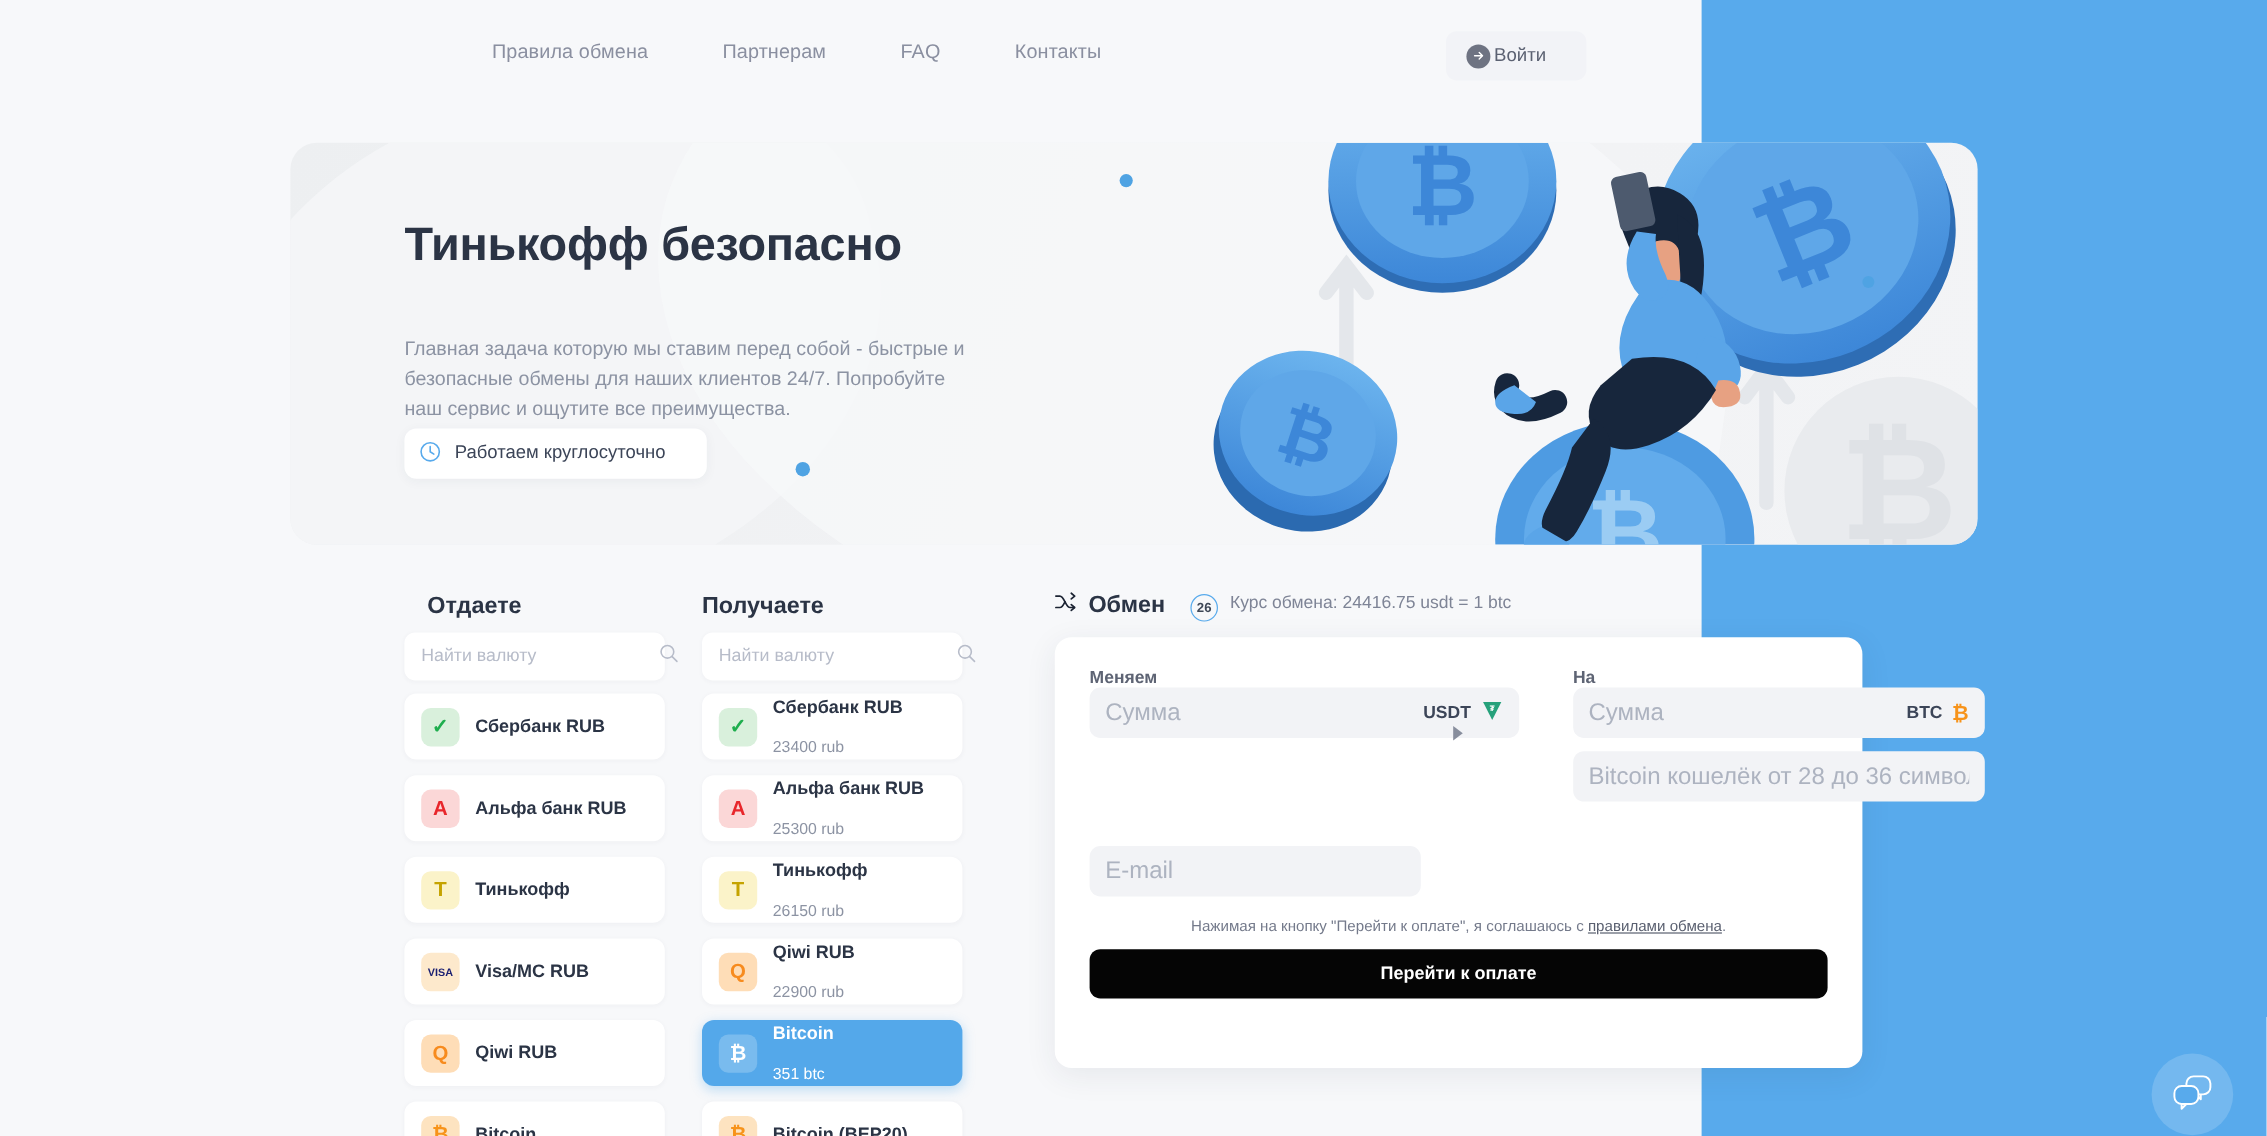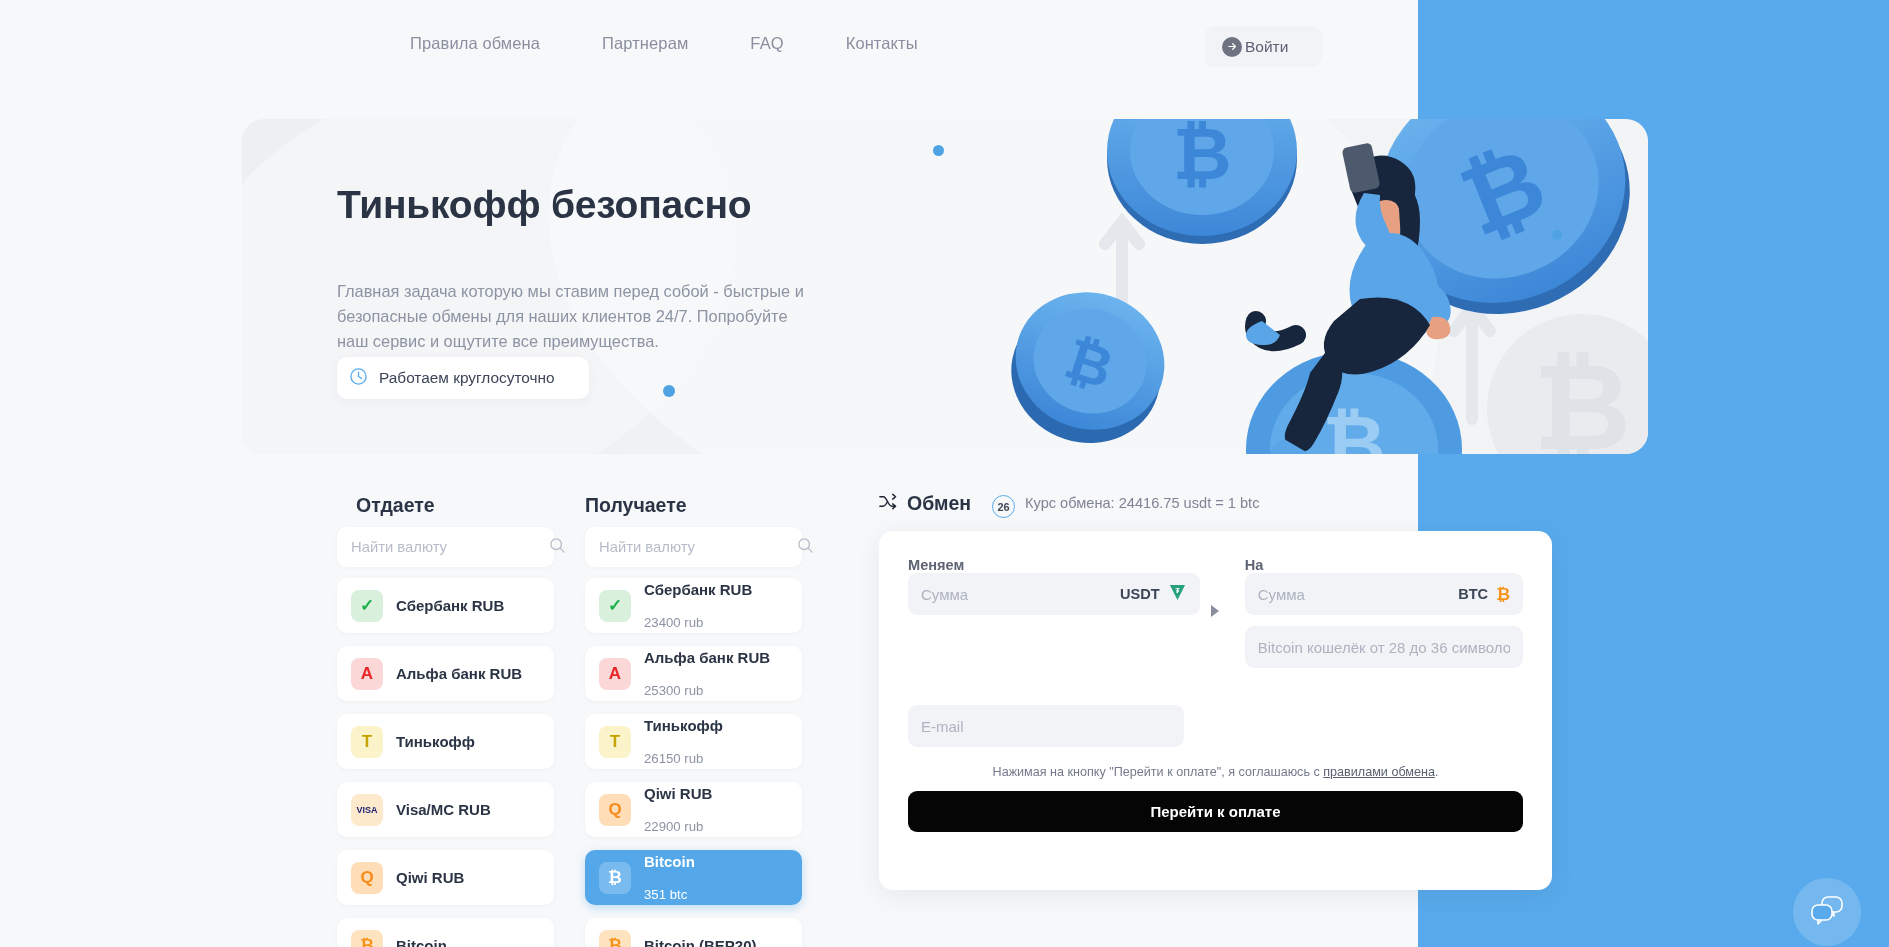--- a/index.html
+++ b/index.html
@@ -156,21 +156,21 @@
   }
   .form-cols { display:flex; gap: 45px; }
   .col { flex: 1; }
   .flabel { font-size: 14.6px; font-weight:700; color: #5E6474; }
   .finput {
     height: 42px; background: #F2F3F6; border-radius: 9px;
     display:flex; align-items:center; padding: 0 13px;
   }
   .finput input {
     border:none; outline:none; background:transparent; flex:1;
-    font-size: 15px; color: #0f766e; font-family: inherit; min-width: 0;
+    font-size: 20px; color: #0f766e; font-family: inherit; min-width: 0;
   }
   .finput input::placeholder { color: #ADB3C0; }
   .cur-tag { display:flex; align-items:center; gap:8px; font-size:14.6px; font-weight:700; color:#3C4558; }
   .finput.wallet { margin-top: 11px; }
   .arrow-mid {
     position: absolute; left: 1211px; top: 605px; z-index: 8;
     width:0;height:0;border-left: 8px solid #888E9D;
     border-top: 6px solid transparent; border-bottom: 6px solid transparent;
   }
   .email-row { margin-top: 37px; }

